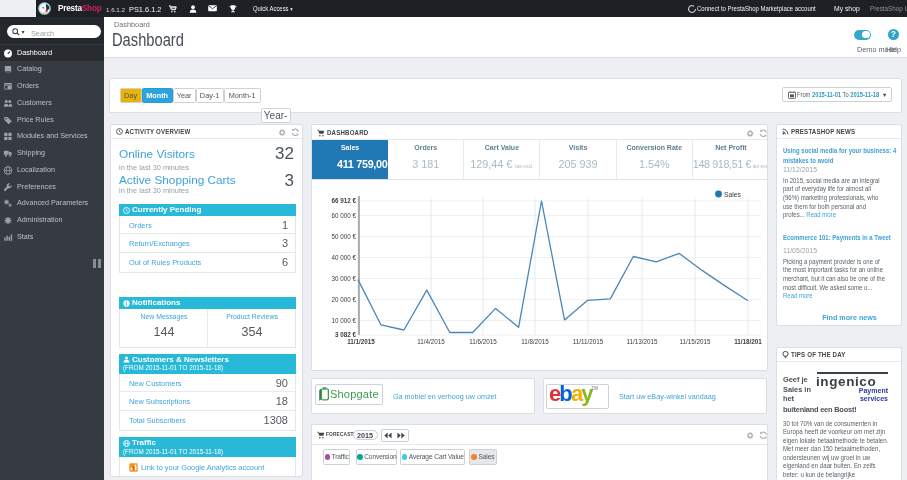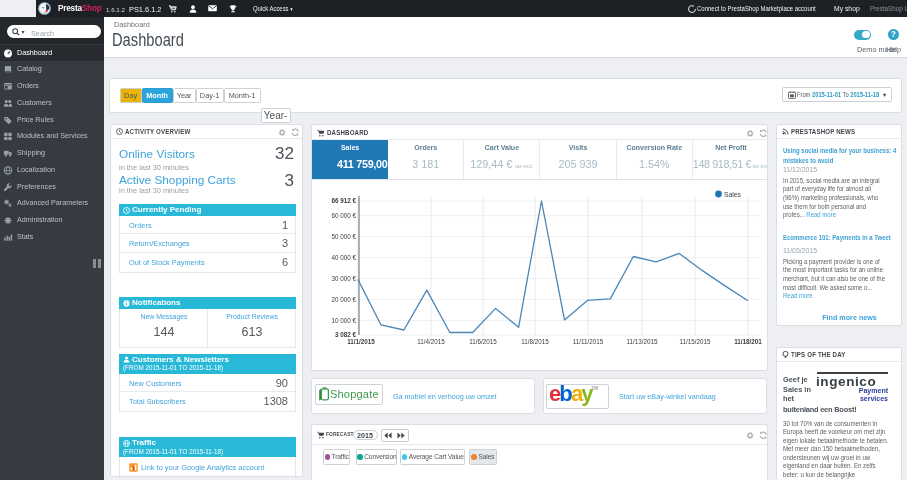--- a/index.html
+++ b/index.html
@@ -267,51 +267,55 @@
 <div class="rowsbox" style="top:90.85px;">
 <div class="irow">
         <span class="l">Orders</span>
         <span class="v">1</span>
       </div>
 <div class="irow">
         <span class="l">Return/Exchanges</span>
         <span class="v">3</span>
       </div>
 <div class="irow">
-        <span class="l">Out of Stock Payments</span>
+        <span class="l">Out of Rules Products</span>
         <span class="v">6</span>
       </div>
 </div>
 <div class="cyan" style="top:172.65px;height:11.3px;">
       <svg style="position:absolute;left:4px;top:2.5px" width="7" height="7" viewBox="0 0 10 10">
         <circle cx="5" cy="5" r="4.5" fill="#fff"></circle>
         <rect x="4.35" y="4.2" width="1.3" height="3.6" fill="#28b9d8"></rect>
         <circle cx="5" cy="2.6" r="0.85" fill="#28b9d8"></circle>
       </svg>
       <span class="t" style="position:absolute;left:13px;top:1px;">Notifications</span>
     </div>
 <div class="rowsbox" style="top:183.95px;height:39.6px;">
 <div class="abs" style="left:0;top:0;width:88px;height:39.6px;border-right:1px solid #e8ebee;"></div>
 <span class="abs" style="left:0;top:4px;width:88px;text-align:center;font-size:6.9px;color:#3ea3da;">New Messages</span>
 <span class="abs" style="left:88px;top:4px;width:88px;text-align:center;font-size:6.9px;color:#3ea3da;">Product Reviews</span>
 <span class="abs" style="left:0;top:16px;width:88px;text-align:center;font-size:12.5px;color:#54595e;">144</span>
-<span class="abs" style="left:88px;top:16px;width:88px;text-align:center;font-size:12.5px;color:#54595e;">613</span>
+<span class="abs" style="left:88px;top:16px;width:88px;text-align:center;font-size:12.5px;color:#54595e;">354</span>
 </div>
 <div class="cyan" style="top:228.85px;height:20px;">
       <svg style="position:absolute;left:4px;top:2.5px" width="7" height="7" viewBox="0 0 10 10">
         <circle cx="5" cy="2.9" r="2.2" fill="#fff"></circle>
         <path d="M0.8 9.4 Q0.8 5.4 5 5.4 Q9.2 5.4 9.2 9.4 Z" fill="#fff"></path>
       </svg>
       <span class="t" style="position:absolute;left:13px;top:1px;">Customers &amp; Newsletters</span>
       <span style="position:absolute;left:4px;top:10.5px;font-size:6.3px;">(FROM 2015-11-01 TO 2015-11-18)</span>
     </div>
 <div class="rowsbox" style="top:248.85px;">
 <div class="irow">
         <span class="l">New Customers</span>
         <span class="v">90</span>
+      </div>
+<div class="irow">
+        <span class="l">New Subscriptions</span>
+        <span class="v">18</span>
       </div>
 <div class="irow">
         <span class="l">Total Subscribers</span>
         <span class="v">1308</span>
       </div>
 </div>
 <div class="cyan" style="top:312.65px;height:20px;">
       <svg style="position:absolute;left:4px;top:2.5px" width="7" height="7" viewBox="0 0 10 10">
         <circle cx="5" cy="5" r="4.3" fill="none" stroke="#fff" stroke-width="1.1"></circle>
         <ellipse cx="5" cy="5" rx="2" ry="4.3" fill="none" stroke="#fff" stroke-width="0.9"></ellipse>

